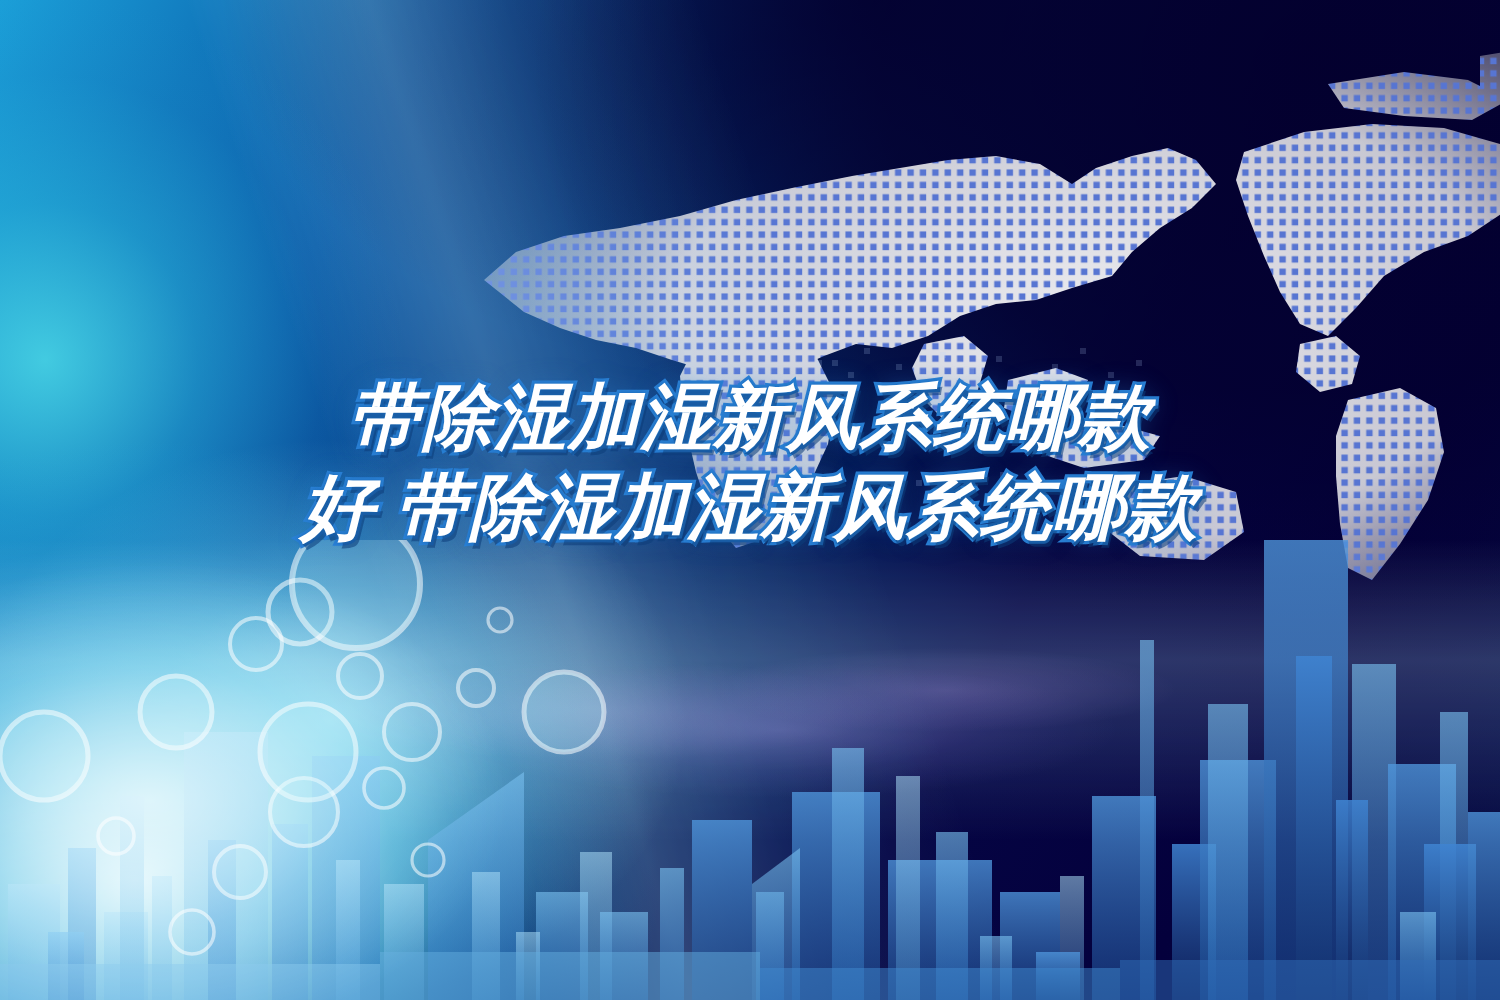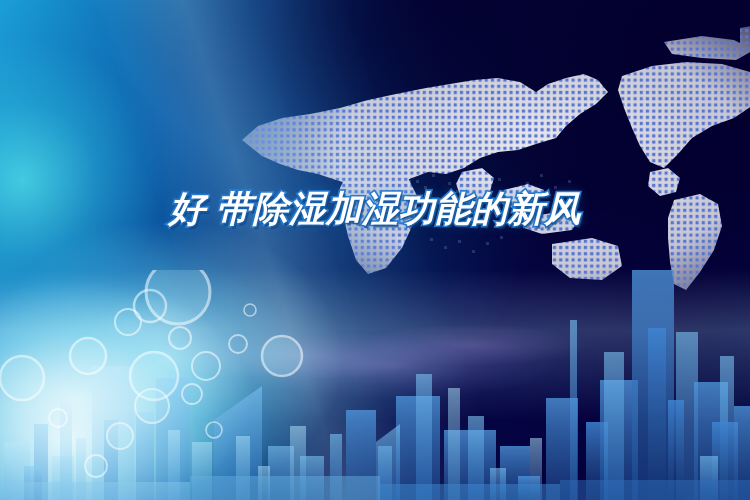--- a/index.html
+++ b/index.html
@@ -361,16 +361,17 @@
         <rect x="486" y="242" width="3" height="3"></rect>
           <rect x="500" y="236" width="3" height="3"></rect>
         <rect x="330" y="196" width="3" height="3"></rect>
           <rect x="344" y="204" width="3" height="3"></rect>
         <rect x="358" y="192" width="3" height="3"></rect>
       </g>
     </svg>
   </div>
 
   <div class="title-wrap">
-    <div class="title-line">好 带除湿加湿功能的新风</div>
+    <div class="title-line">带除湿加湿新风系统哪款</div>
+    <div class="title-line">好 带除湿加湿新风系统哪款</div>
   </div>
 
 </div>
 
 </body></html>

